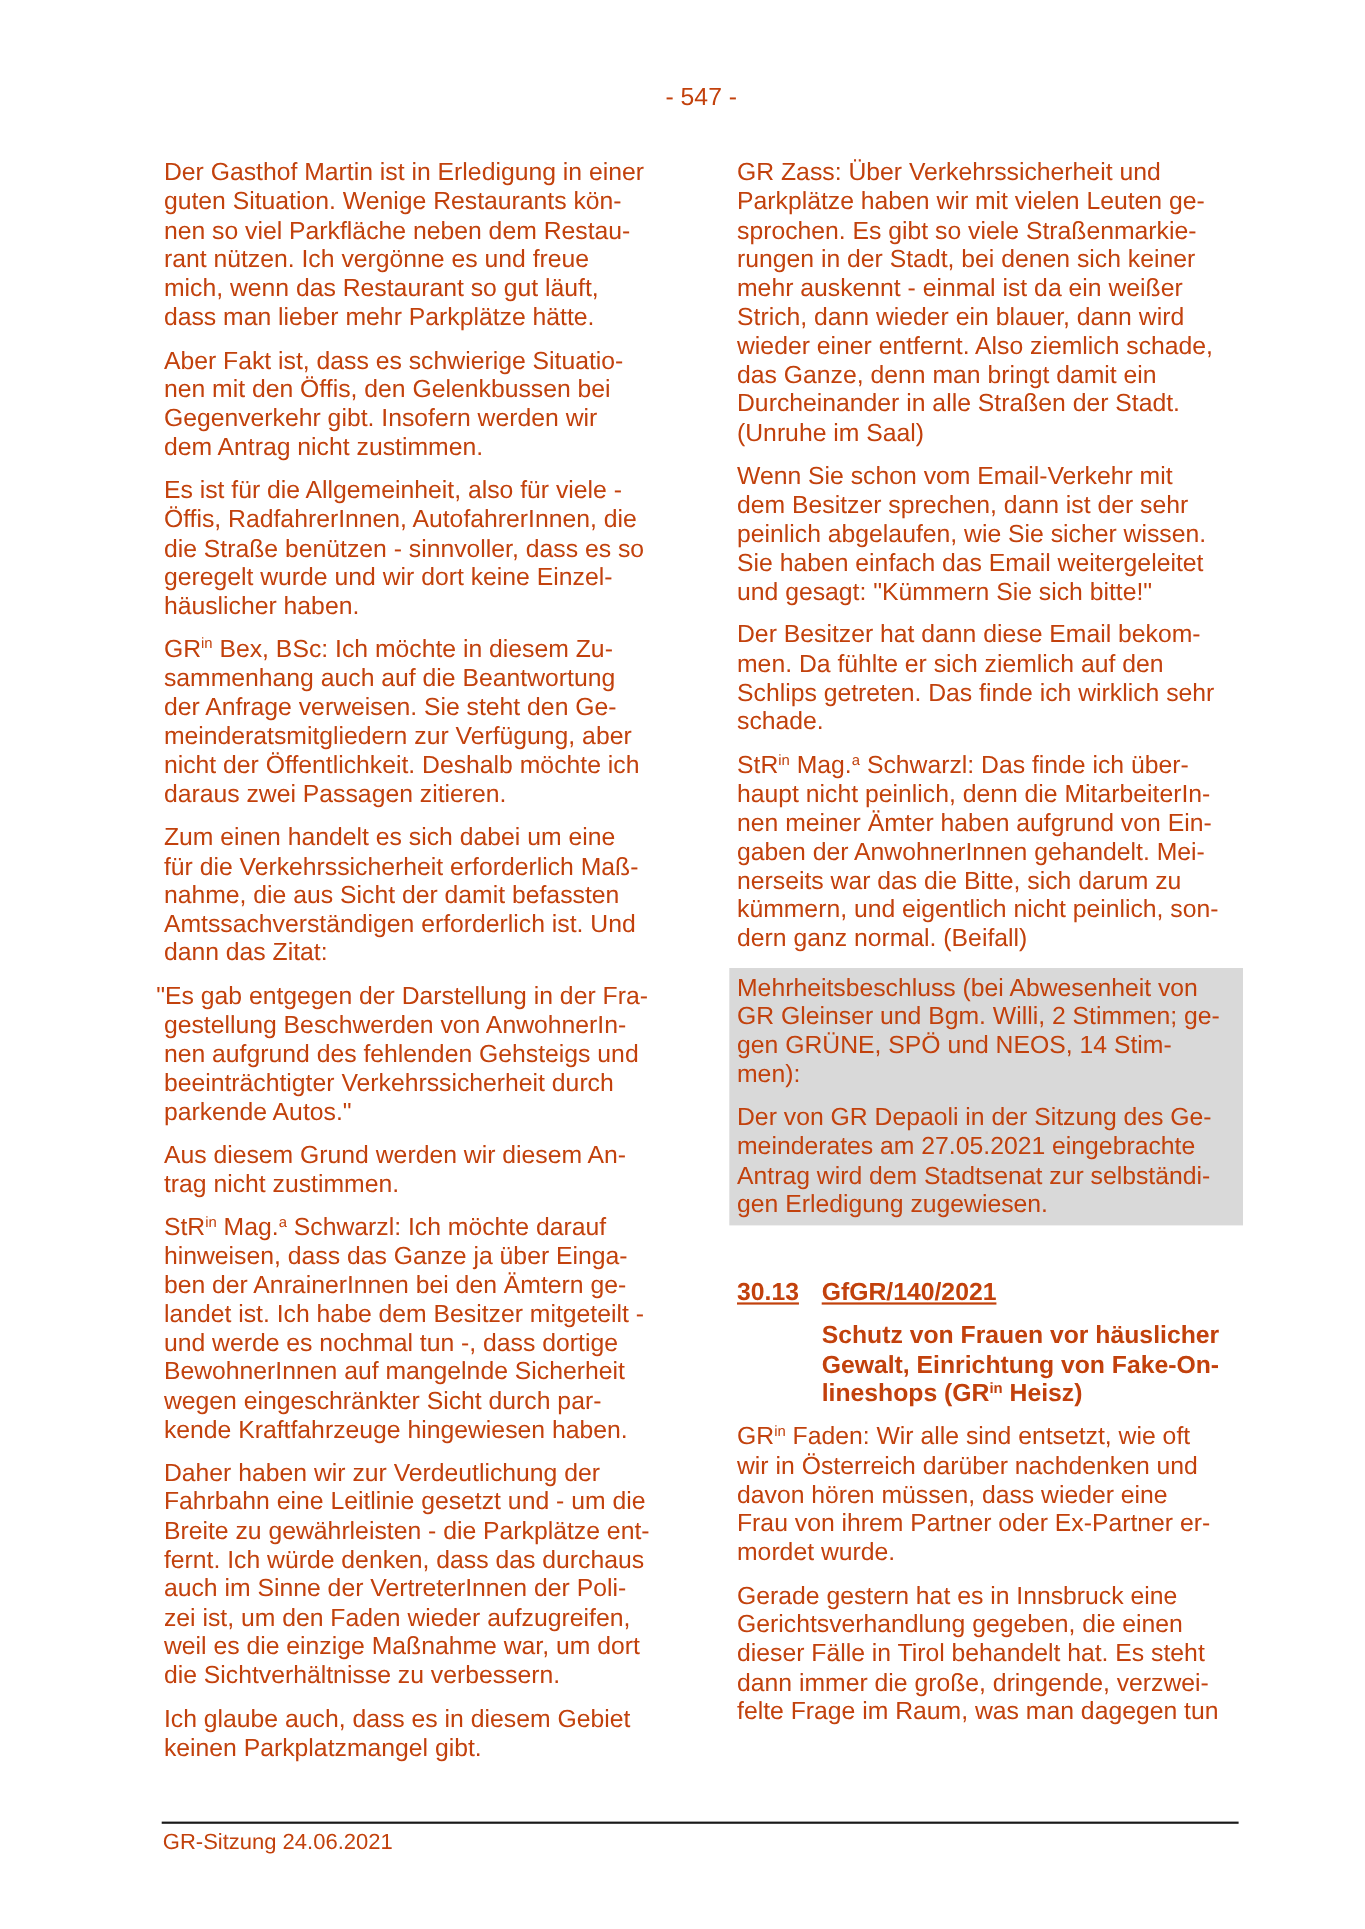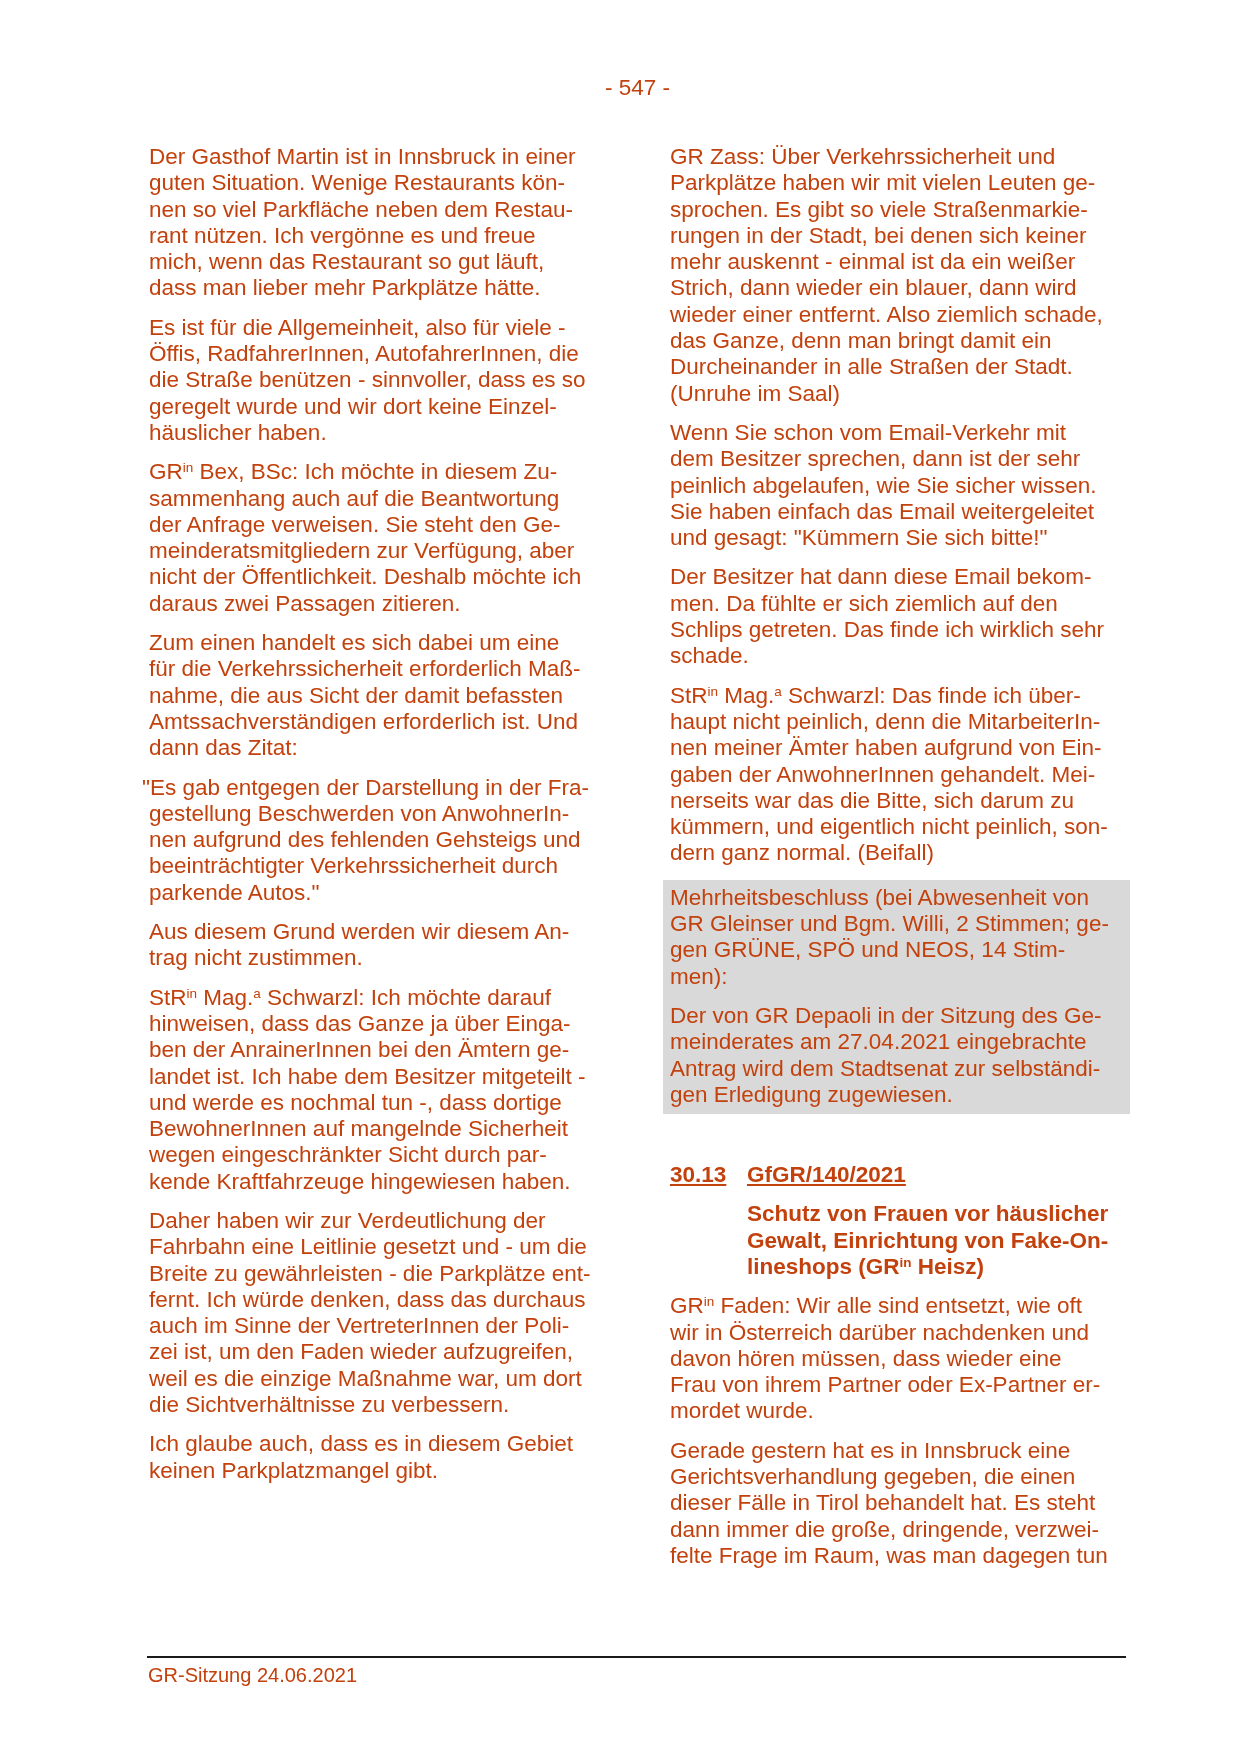--- a/index.html
+++ b/index.html
@@ -61,26 +61,30 @@
   }
 </style>
 </head>
 <body>
 
 <div class="page" style="color: #c2410c;">
 
   <div class="page-number">- 547 -</div>
 
   <div class="col col-left">
-    <p class="para">Der Gasthof Martin ist in Innsbruck in einer
+    <p class="para">Der Gasthof Martin ist in Erledigung in einer
 guten Situation. Wenige Restaurants kön-
 nen so viel Parkfläche neben dem Restau-
 rant nützen. Ich vergönne es und freue
 mich, wenn das Restaurant so gut läuft,
 dass man lieber mehr Parkplätze hätte.</p>
+    <p class="para">Aber Fakt ist, dass es schwierige Situatio-
+nen mit den Öffis, den Gelenkbussen bei
+Gegenverkehr gibt. Insofern werden wir
+dem Antrag nicht zustimmen.</p>
     <p class="para">Es ist für die Allgemeinheit, also für viele -
 Öffis, RadfahrerInnen, AutofahrerInnen, die
 die Straße benützen - sinnvoller, dass es so
 geregelt wurde und wir dort keine Einzel-
 häuslicher haben.</p>
     <p class="para"><b><span>GR</span><sup class="sup">in</sup><span> Bex, BSc:</span></b><span> Ich möchte in diesem Zu-
 sammenhang auch auf die Beantwortung
 der Anfrage verweisen. Sie steht den Ge-
 meinderatsmitgliedern zur Verfügung, aber
 nicht der Öffentlichkeit. Deshalb möchte ich
@@ -144,21 +148,21 @@
 nerseits war das die Bitte, sich darum zu
 kümmern, und eigentlich nicht peinlich, son-
 dern ganz normal. (Beifall)</span></p>
 
     <div class="decision" style="background: rgb(217, 217, 217);">
       <p class="para">Mehrheitsbeschluss (bei Abwesenheit von
 GR Gleinser und Bgm. Willi, 2 Stimmen; ge-
 gen GRÜNE, SPÖ und NEOS, 14 Stim-
 men):</p>
       <p class="para">Der von GR Depaoli in der Sitzung des Ge-
-meinderates am 27.04.2021 eingebrachte
+meinderates am 27.05.2021 eingebrachte
 Antrag wird dem Stadtsenat zur selbständi-
 gen Erledigung zugewiesen.</p>
     </div>
 
     <div class="agenda-head"><span class="agenda-num">30.13</span><span>GfGR/140/2021</span></div>
     <p class="subtitle"><span>Schutz von Frauen vor häuslicher
 Gewalt, Einrichtung von Fake-On-
 lineshops (GR</span><sup class="sup">in</sup><span> Heisz)</span></p>
 
     <p class="para"><b><span>GR</span><sup class="sup">in</sup><span> Faden:</span></b><span> Wir alle sind entsetzt, wie oft

